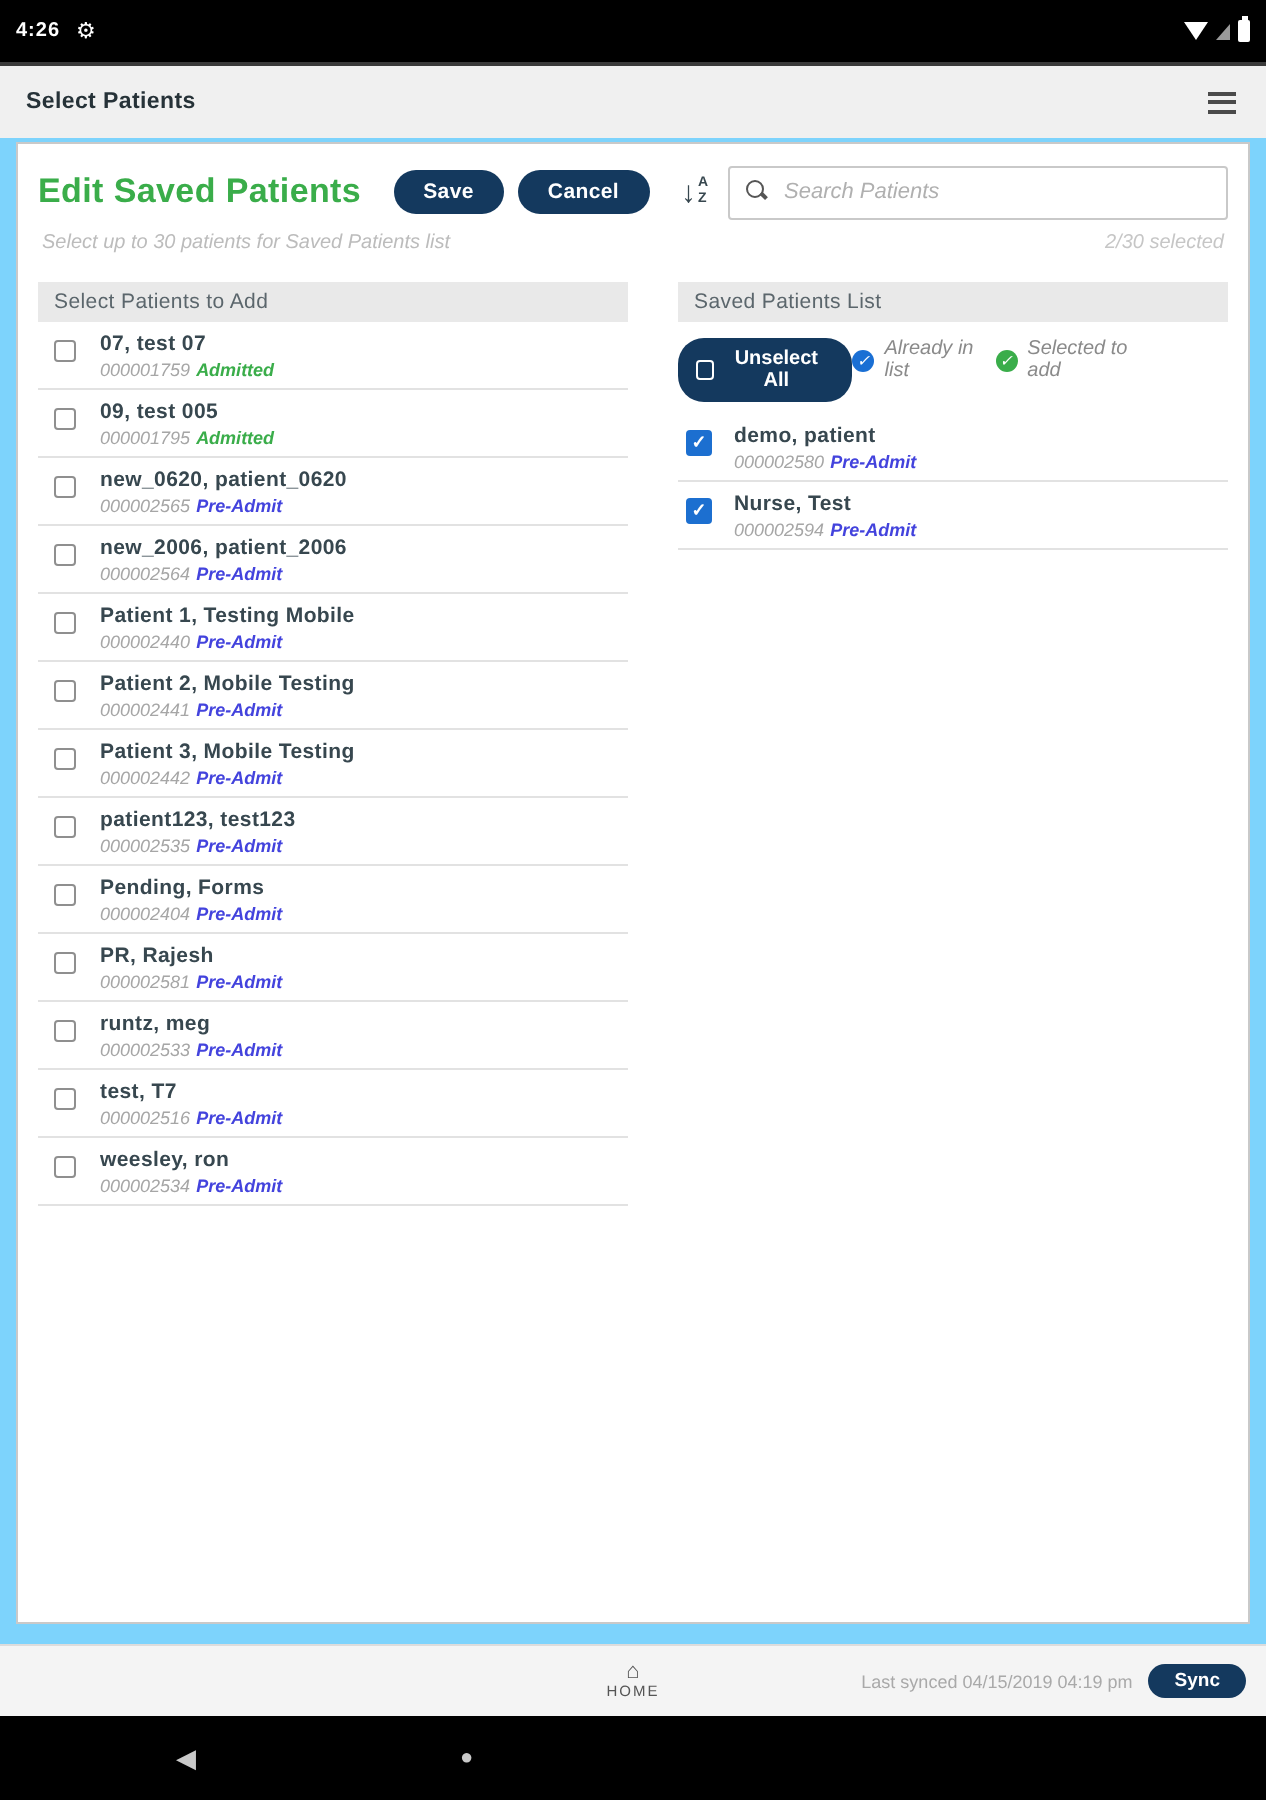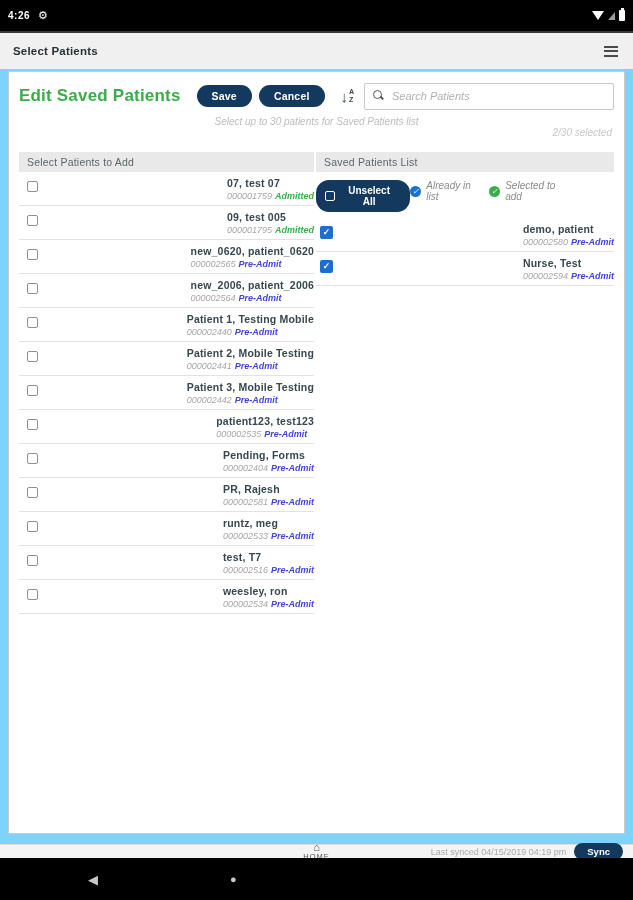--- a/index.html
+++ b/index.html
@@ -34,31 +34,31 @@
   .sort-ic { display:flex; align-items:center; margin-right:10px; cursor:pointer; color:#37474f; }
   .sort-arrow { font-size:15px; font-weight:bold; line-height:1; }
   .sort-letters { display:flex; flex-direction:column; font-size:7px; font-weight:bold; line-height:1.1; margin-left:1px; }
   .searchbox { width:250px; height:27px; border:1px solid #c9c9c9; border-radius:2px; display:flex; align-items:center; padding:0 8px; background:#fff; }
   .search-glyph { width:12px; height:12px; position:relative; margin-right:7px; flex:none; }
   .search-glyph::before { content:""; position:absolute; left:0; top:0; width:7px; height:7px; border:1.5px solid #555; border-radius:50%; }
   .search-glyph::after { content:""; position:absolute; left:7px; top:7px; width:4px; height:1.5px; background:#555; transform:rotate(45deg); }
   .searchbox input { border:none; outline:none; flex:1; font-size:11px; font-style:italic; color:#555; background:transparent; font-family:"Liberation Sans", sans-serif; }
   .searchbox input::placeholder { color:#b0b0b0; font-style:italic; }
 
-  .subtitle-row { display:flex; align-items:center; margin:4px 2px 7px 2px;flex-direction:column; }
+  .subtitle-row { display:flex; align-items:center; margin:4px 2px 7px 2px; }
   .subtitle-left { font-size:10px; font-style:italic; color:#bcbcbc; }
   .subtitle-right { margin-left:auto; font-size:10px; font-style:italic; color:#c6c6c6; }
 
-  .columns { display:flex; gap:2px;margin-top:14px; }
+  .columns { display:flex; gap:25px;margin-top:14px; }
   .col-left { width:295px; flex:none; }
   .col-right { flex:1; }
   .col-header { background:#e9e9e9; font-size:10.5px; color:#5b666c; padding:4px 8px; letter-spacing:.2px; }
 
   
-  .p-row { display:flex; align-items:flex-start; padding:5px 0 4px 8px; border-bottom:1px solid #e2e2e2; min-height:33px;justify-content:space-between; }
+  .p-row { display:flex; align-items:flex-start; padding:5px 0 4px 8px; border-bottom:1px solid #e2e2e2; min-height:33px; }
   .cb { width:11px; height:11px; border:1.5px solid #8f8f8f; border-radius:2px; margin:4px 12px 0 0; flex:none; cursor:pointer; background:#fff; }
   .cb-checked { width:13px; height:13px; border:none; border-radius:2px; background:#1c6fd0; color:#fff; font-size:9px; font-weight:bold; text-align:center; line-height:13px; margin:3px 11px 0 0; flex:none; cursor:pointer; }
   .cb-checked::before { content:"✓"; }
   .p-name { font-size:10.5px; font-weight:bold; color:#37474f; letter-spacing:.2px; }
   .p-sub { font-size:9px; font-style:italic; margin-top:2px; }
   .p-mrn { color:#a6a6a6; }
   .p-status { font-weight:bold; margin-left:3px; }
   .p-status.admitted { color:#3aad4a; }
   .p-status.preadmit { color:#4343dd; }
 
@@ -68,21 +68,21 @@
   .unselect-cb { width:10px; height:10px; border:1.5px solid #fff; border-radius:2px; display:inline-block; }
   .legend { margin-left:auto; margin-right:40px; display:flex; flex-direction:row; gap:4px; }
   .legend-item { display:flex; align-items:center; gap:5px; font-size:10px; font-style:italic; color:#8a8a8a; }
   .check-circle { width:11px; height:11px; border-radius:50%; color:#fff; font-size:8px; line-height:11px; text-align:center; flex:none; }
   .check-circle::before { content:"✓"; }
   .check-blue { background:#1a6fd4; }
   .check-green { background:#3aad4a; }
   .col-right .p-row { padding-left:4px; }
 
   
-  .footer { height:14px; background:#f4f4f4; border-top:1px solid #dcdcdc; display:flex; align-items:center; position:relative; padding:0 10px;justify-content:flex-end; }
+  .footer { height:36px; background:#f4f4f4; border-top:1px solid #dcdcdc; display:flex; align-items:center; position:relative; padding:0 10px;justify-content:flex-end; }
   .home-btn { position:absolute; left:50%; transform:translateX(-50%); text-align:center; color:#555; cursor:pointer; line-height:1; }
   .home-ic::before { content:"⌂"; font-size:11px; display:block; }
   .home-label { font-size:7.5px; letter-spacing:1px; margin-top:0px; }
   .footer-right { margin-left:auto; display:flex; align-items:center; gap:8px; }
   .last-synced { font-size:9px; color:#a9a9a9; }
   .sync-btn { background:#14395e; color:#fff; border:none; border-radius:11px; font-size:9.5px; font-weight:bold; padding:3px 13px; cursor:pointer; font-family:"Liberation Sans", sans-serif; }
 
   
   .navbar { height:42px; background:#000; position:relative; }
   .nav-back { position:absolute; left:88px; top:50%; transform:translateY(-50%); color:#c9c9c9; font-size:13px; cursor:pointer; }

